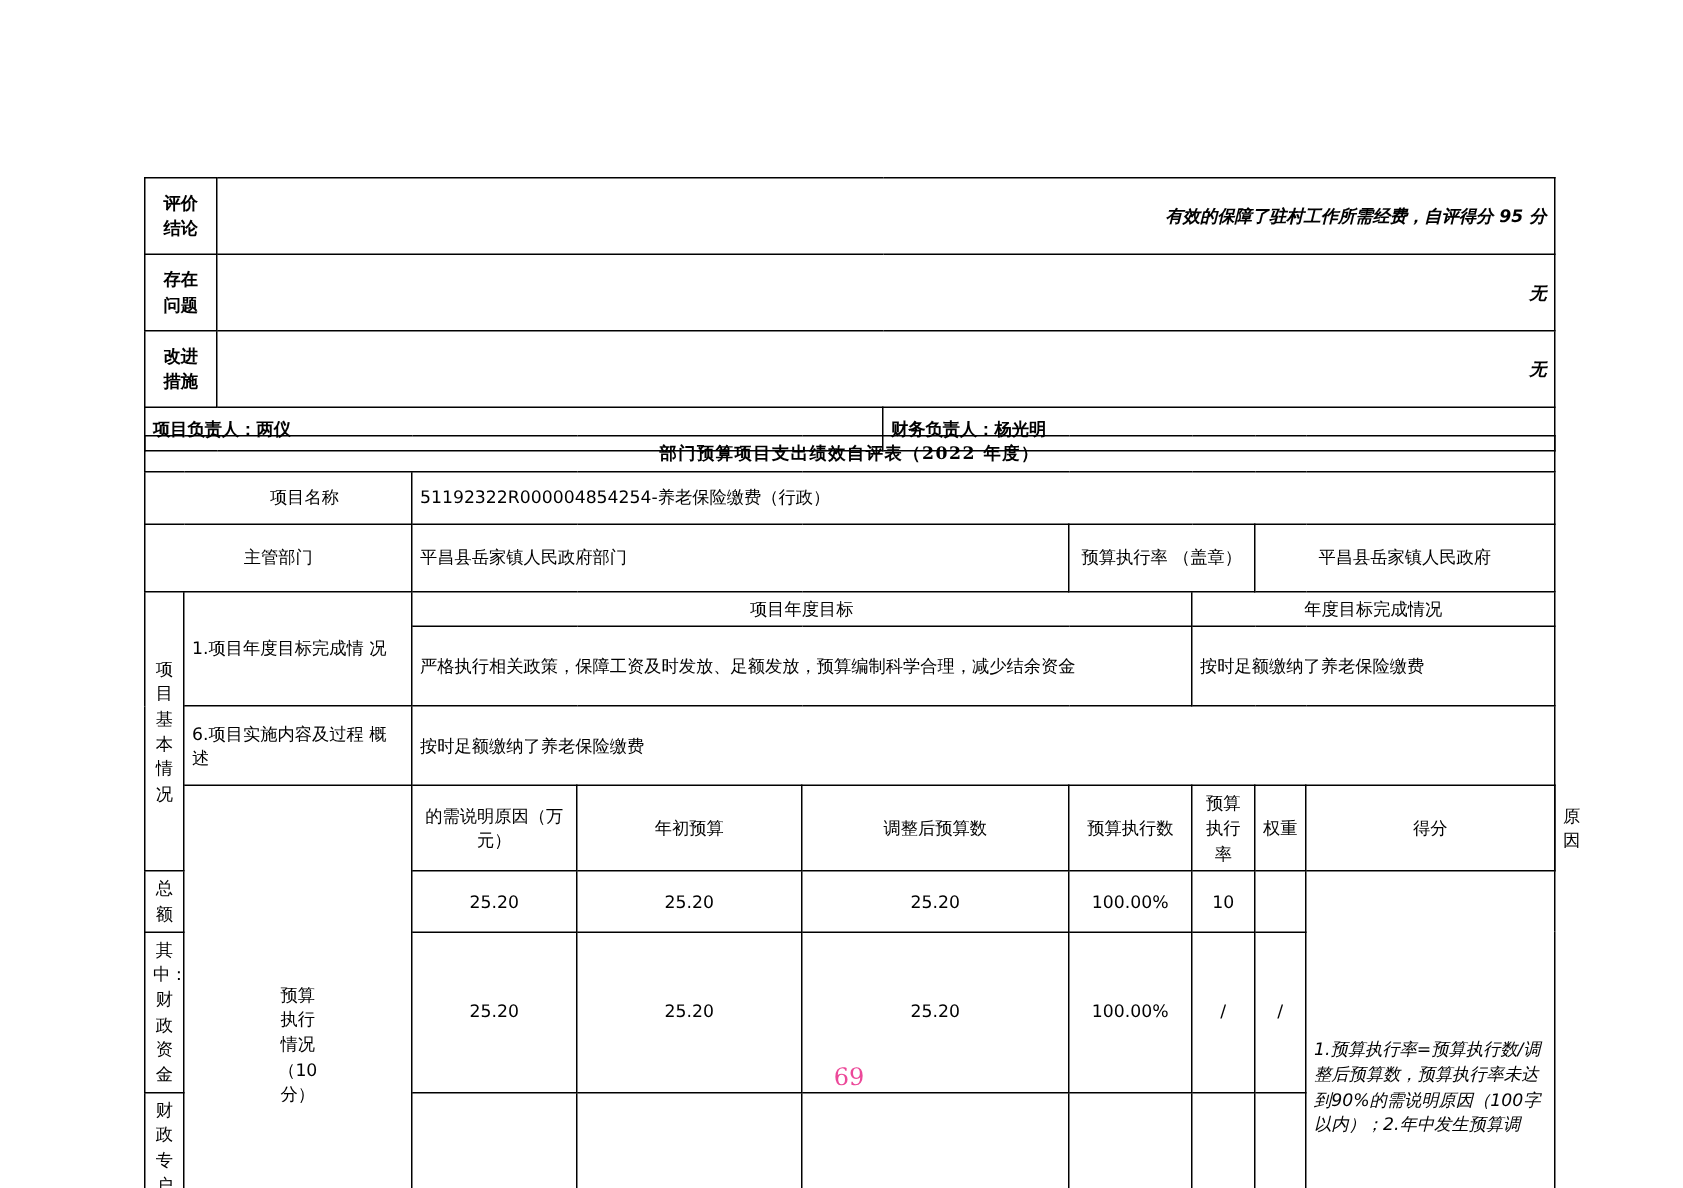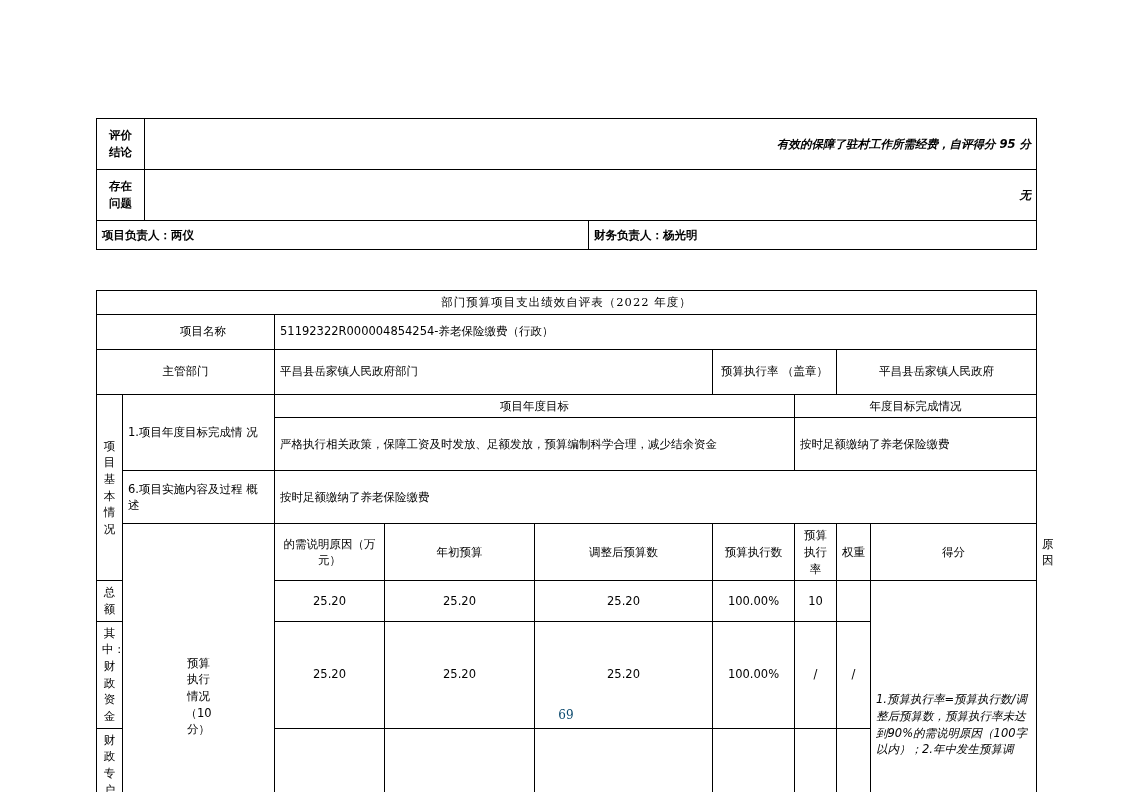--- a/index.html
+++ b/index.html
@@ -49,43 +49,43 @@
     font-size: 12.5px;
     line-height: 1.35;
   }
   .lbl-cell span { display: block; }
 
   
   .bottom-block { position: absolute; left: 0; top: 290px; }
   .title-cell {
     text-align: center;
     font-family: "DejaVu Serif", "Liberation Serif", serif;
-    font-weight: normal;
+    font-weight: bold;
     font-size: 21px;
     padding: 16px 0 16px 0;
     letter-spacing: 1px;
   }
   .vert-label {
     text-align: center;
     font-size: 12.5px;
     line-height: 1.4;
     width: 26px;
   }
   .vert-label span { display: block; }
   .small { font-size: 11px; }
   .pad-l { padding-left: 8px; }
 
   .pagenum {
     position: absolute;
     left: 0;
     top: 708px;
     width: 940px;
     text-align: center;
-    font-size: 12px;
-    color: #0c4a6e;
+    font-size: 16px;
+    color: #ec4899;
     font-family: "DejaVu Serif", "Liberation Serif", serif;
   }
   .reason-cell {
     font-style: italic;
     font-size: 11px;
     line-height: 1.5;
     text-align: left;
     padding: 2px 6px;
   }
 </style>
@@ -107,20 +107,27 @@
             <td class="lbl-cell" style="height:44px;">
               <span>评价</span>
               <span>结论</span>
             </td>
             <td class="l italic pad-l" colspan="2">有效的保障了驻村工作所需经费，自评得分 95 分</td>
           </tr>
           <tr>
             <td class="lbl-cell" style="height:44px;">
               <span>存在</span>
               <span>问题</span>
+            </td>
+            <td class="l italic pad-l" colspan="2">无</td>
+          </tr>
+          <tr>
+            <td class="lbl-cell" style="height:44px;">
+              <span>改进</span>
+              <span>措施</span>
             </td>
             <td class="l italic pad-l" colspan="2">无</td>
           </tr>
           <tr>
             <td class="l pad-l" colspan="2" style="height:22px;">项目负责人：两仪</td>
             <td class="l pad-l">财务负责人：杨光明</td>
           </tr>
         </tbody>
       </table>
     </div>

